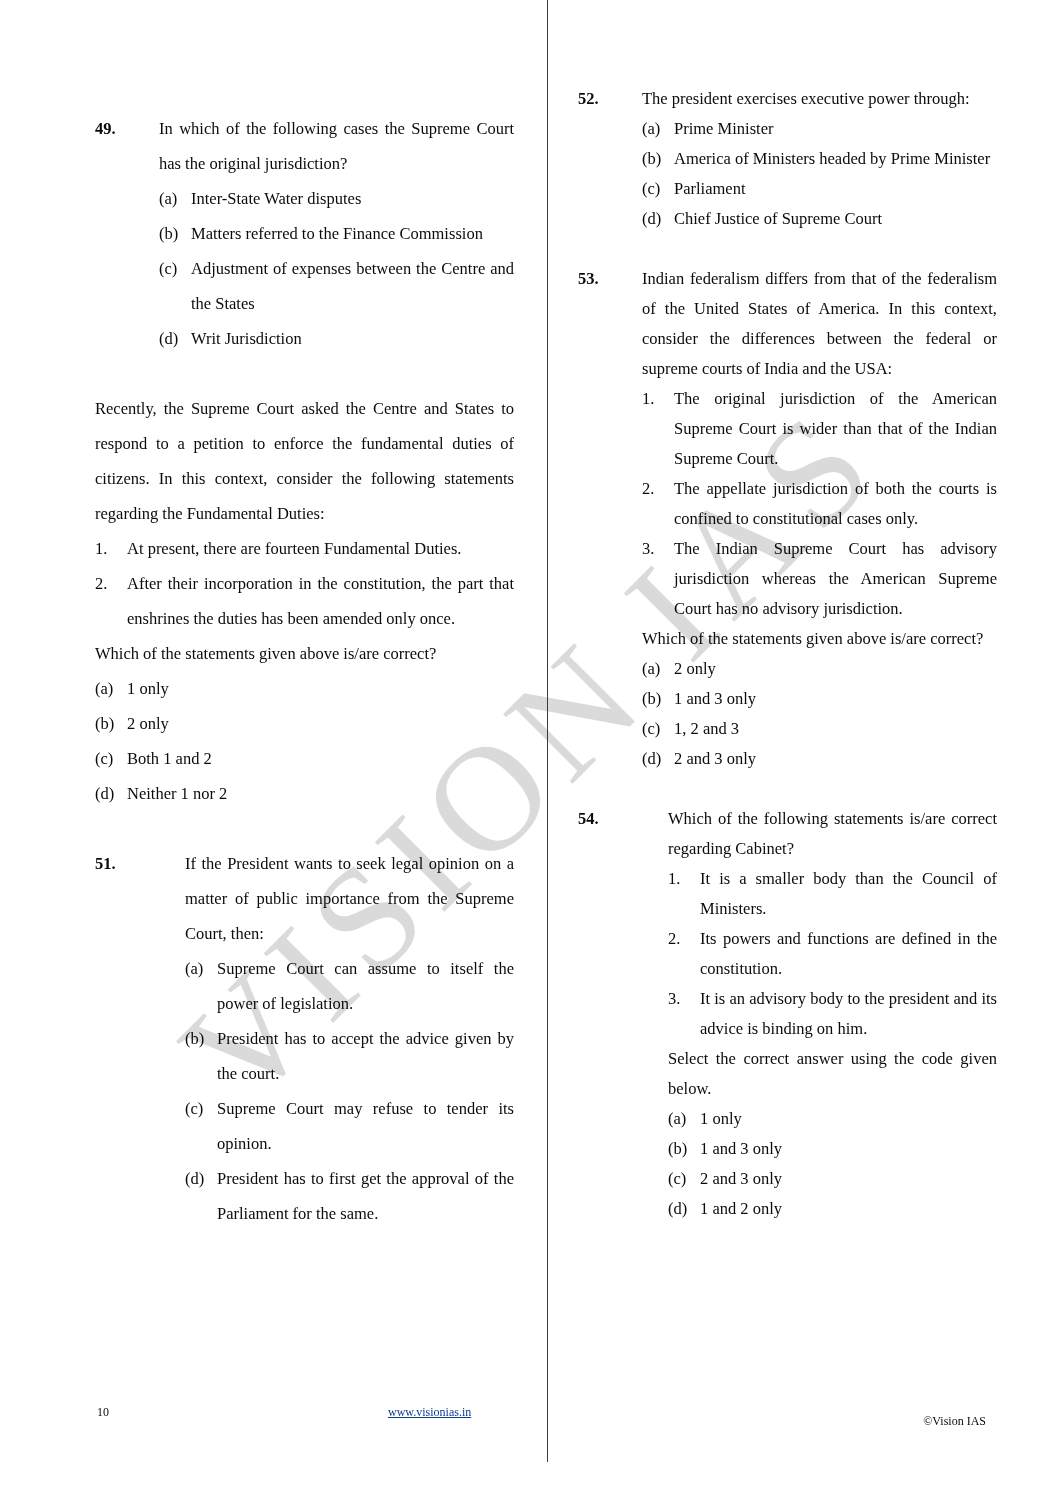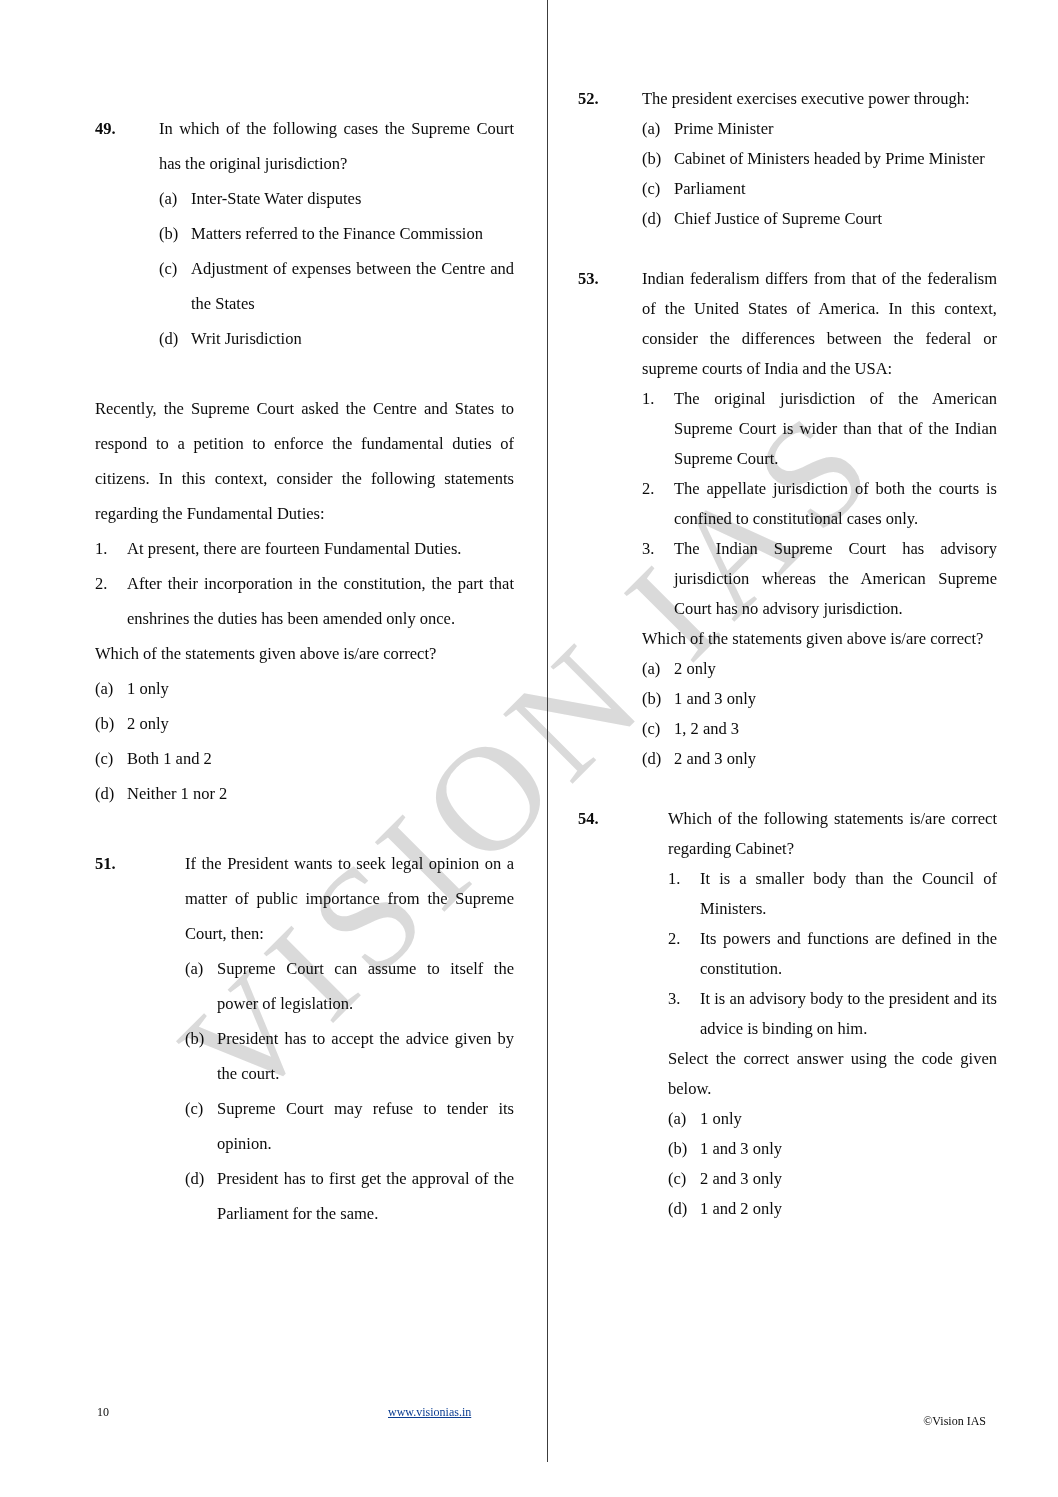--- a/index.html
+++ b/index.html
@@ -186,21 +186,21 @@
   <section class="question">
     <div class="q-num">52.</div>
     <div class="q-body">
       <p class="stem">The president exercises executive power through:</p>
       <div class="option">
         <span class="opt-label">(a)</span>
         <span class="opt-text">Prime Minister</span>
       </div>
       <div class="option">
         <span class="opt-label">(b)</span>
-        <span class="opt-text">Cabinet of Ministers headed by Prime Minister</span>
+        <span class="opt-text">America of Ministers headed by Prime Minister</span>
       </div>
       <div class="option">
         <span class="opt-label">(c)</span>
         <span class="opt-text">Parliament</span>
       </div>
       <div class="option">
         <span class="opt-label">(d)</span>
         <span class="opt-text">Chief Justice of Supreme Court</span>
       </div>
     </div>

